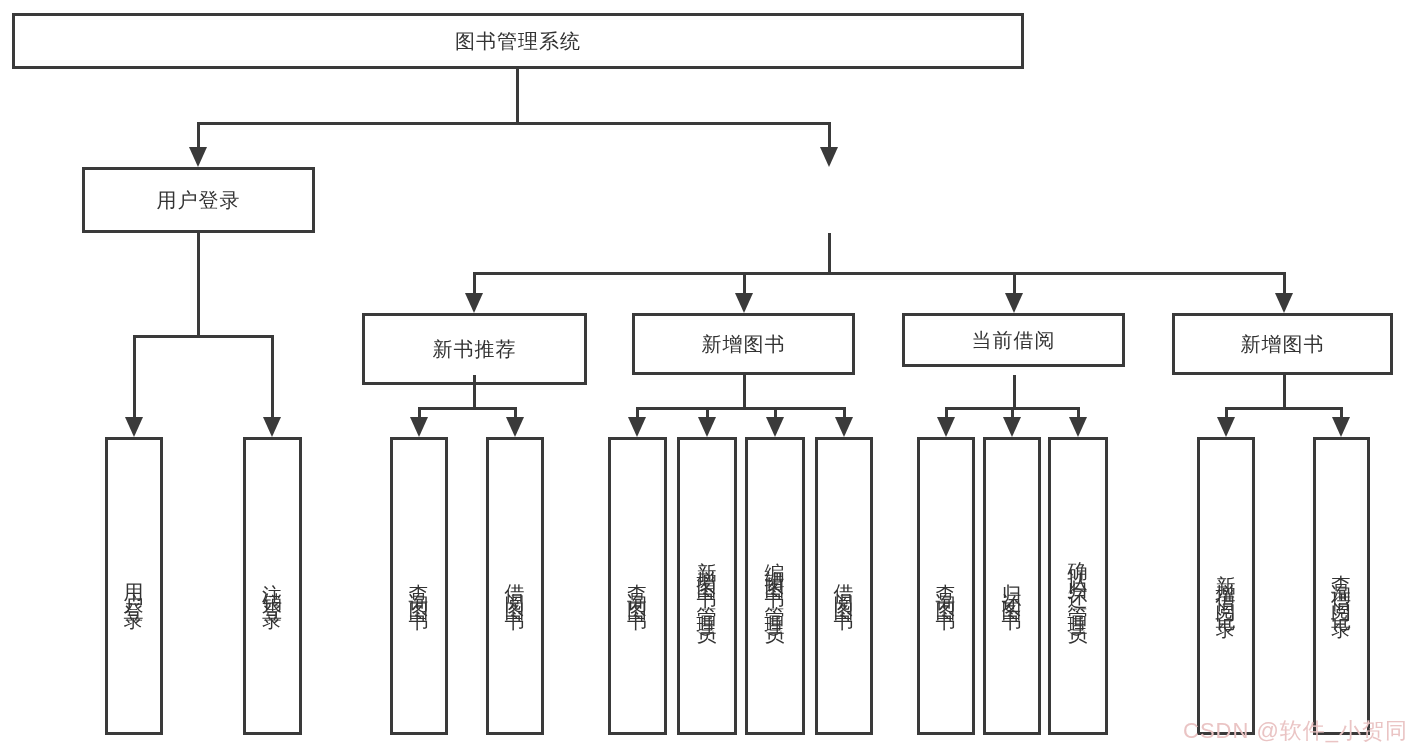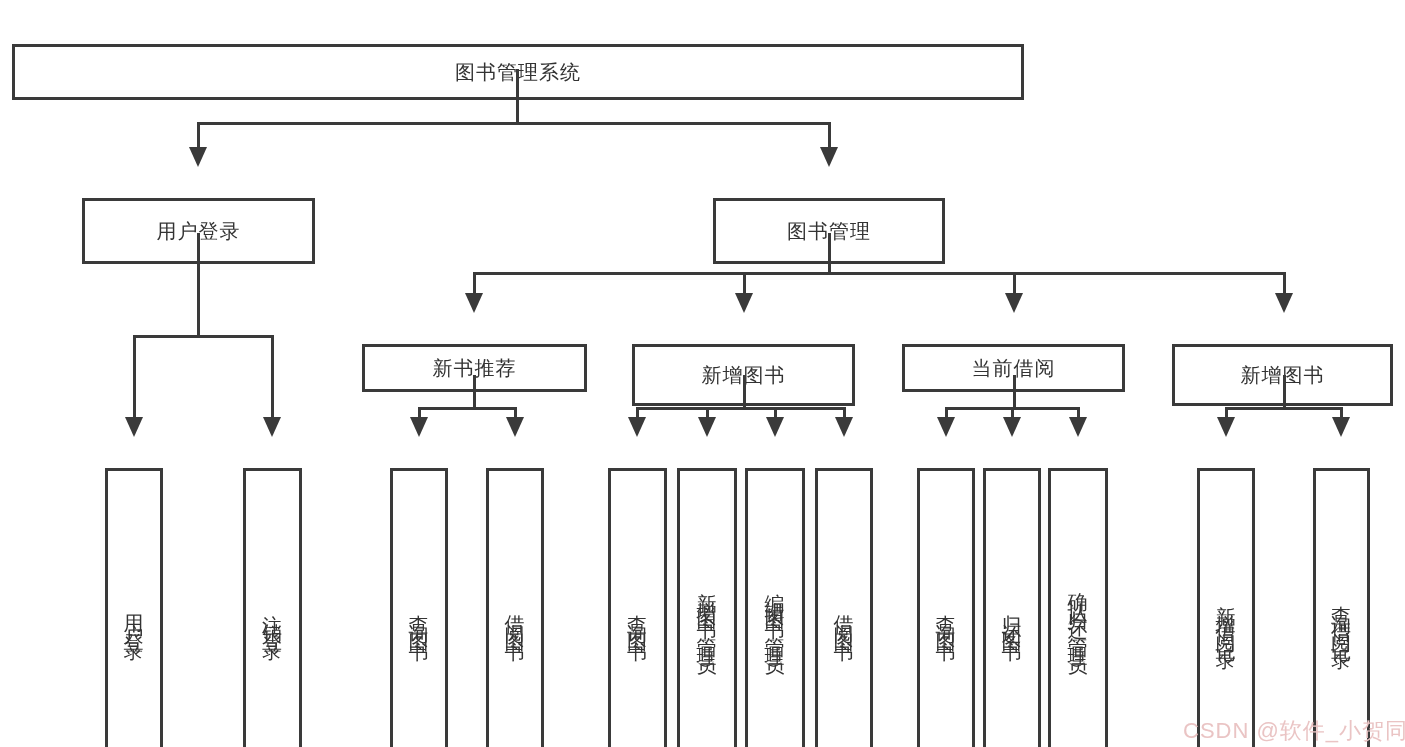--- a/index.html
+++ b/index.html
@@ -22,21 +22,20 @@
   
   .node {
     position: absolute;
     box-sizing: border-box;
     border: 3px solid #3a3a3a;
     background: #ffffff;
     display: flex;
     align-items: center;
     justify-content: center;
     color: #333333;
-    margin-top: 31px;
   }
   .h-node span {
     font-size: 20px;
     letter-spacing: 1px;
     white-space: nowrap;
   }
   .v-node span {
     writing-mode: vertical-rl;
     text-orientation: mixed;
     font-size: 20px;
@@ -81,50 +80,47 @@
 
   <div class="vline" style="left:516px; top:69px; height:53px;"></div>
   <div class="hline" style="left:197px; top:122px; width:634px;"></div>
   <div class="vline" style="left:197px; top:122px; height:25px;"></div>
   <div class="arrow" style="left:189px; top:147px;"></div>
   <div class="vline" style="left:828px; top:122px; height:25px;"></div>
   <div class="arrow" style="left:820px; top:147px;"></div>
 
   <div class="node h-node" style="left:82px; top:167px; width:233px; height:66px;">
     <span>用户登录</span>
-  </div>
-  <div class="node h-node" style="left:713px; top:167px; width:232px; height:66px;">
-    <span>图书管理</span>
   </div>
 
   <div class="vline" style="left:197px; top:233px; height:102px;"></div>
   <div class="hline" style="left:133px; top:335px; width:141px;"></div>
   <div class="vline" style="left:133px; top:335px; height:82px;"></div>
   <div class="arrow" style="left:125px; top:417px;"></div>
   <div class="vline" style="left:271px; top:335px; height:82px;"></div>
   <div class="arrow" style="left:263px; top:417px;"></div>
 
   <div class="vline" style="left:828px; top:233px; height:39px;"></div>
   <div class="hline" style="left:473px; top:272px; width:813px;"></div>
   <div class="vline" style="left:473px; top:272px; height:21px;"></div>
   <div class="arrow" style="left:465px; top:293px;"></div>
   <div class="vline" style="left:743px; top:272px; height:21px;"></div>
   <div class="arrow" style="left:735px; top:293px;"></div>
   <div class="vline" style="left:1013px; top:272px; height:21px;"></div>
   <div class="arrow" style="left:1005px; top:293px;"></div>
   <div class="vline" style="left:1283px; top:272px; height:21px;"></div>
   <div class="arrow" style="left:1275px; top:293px;"></div>
 
-  <div class="node h-node" style="left:362px; top:313px; width:225px; height:48px;">
+  <div class="node h-node" style="left:362px; top:313px; width:225px; height:72px;">
     <span>新书推荐</span>
   </div>
   <div class="node h-node" style="left:632px; top:313px; width:223px; height:62px;">
     <span>新增图书</span>
   </div>
-  <div class="node h-node" style="left:902px; top:313px; width:223px; height:48px;align-items:center;">
+  <div class="node h-node" style="left:902px; top:313px; width:223px; height:54px;align-items:center;">
     <span>当前借阅</span>
   </div>
   <div class="node h-node" style="left:1172px; top:313px; width:221px; height:62px;">
     <span>新增图书</span>
   </div>
 
   <div class="vline" style="left:473px; top:375px; height:32px;"></div>
   <div class="hline" style="left:418px; top:407px; width:99px;"></div>
   <div class="vline" style="left:418px; top:407px; height:10px;"></div>
   <div class="arrow" style="left:410px; top:417px;"></div>

